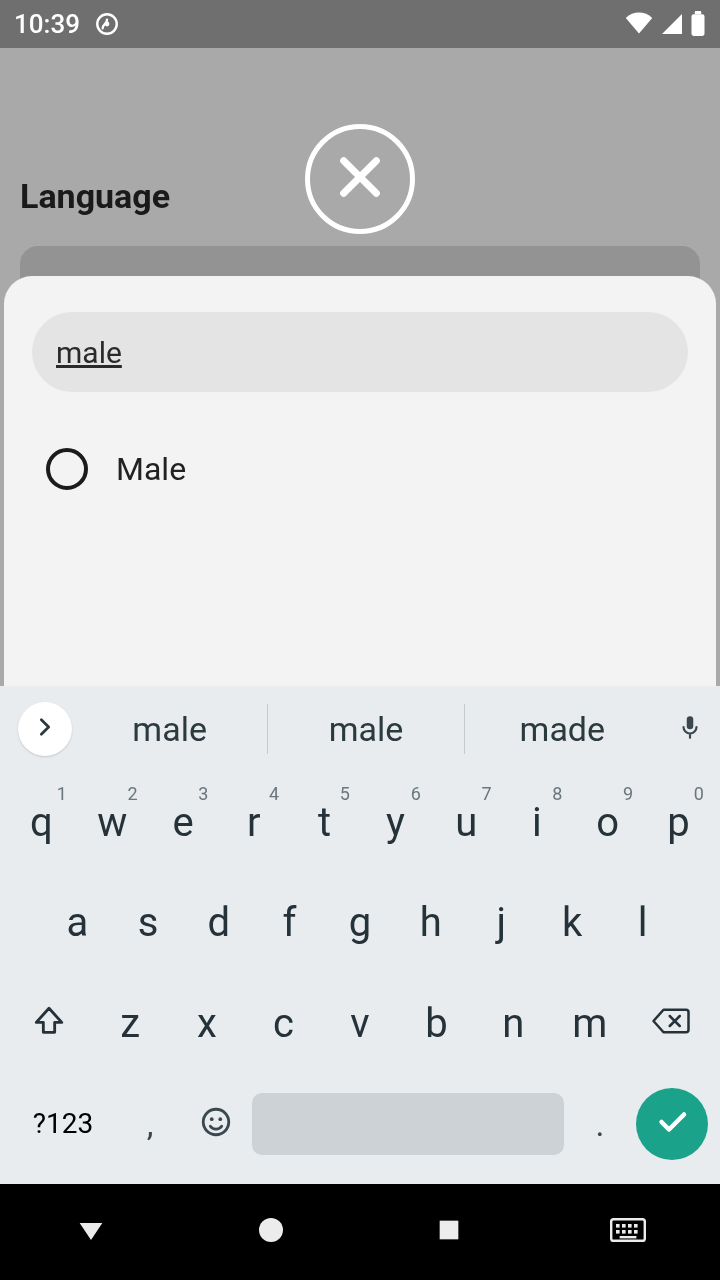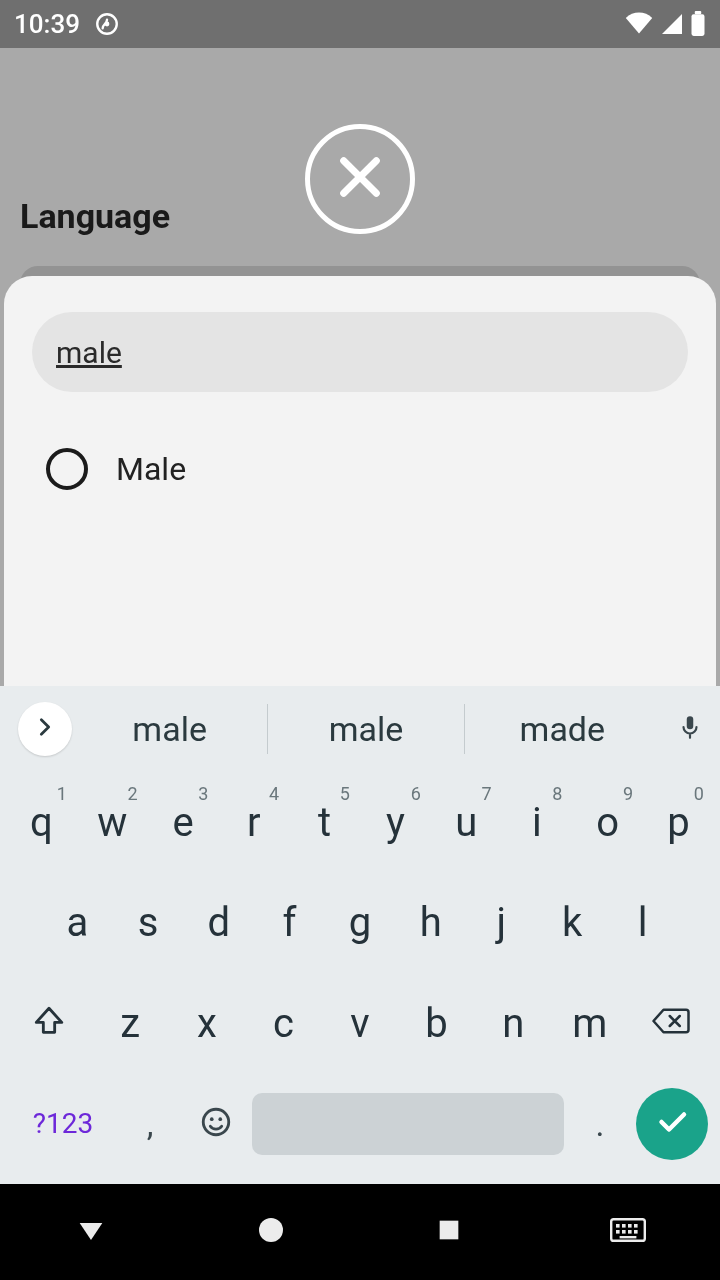--- a/index.html
+++ b/index.html
@@ -6,21 +6,21 @@
   html, body { width: 720px; height: 1280px; overflow: hidden; background: #000; }
   .screen { width: 720px; height: 1280px; position: relative; background: #a9a9a9; }
 
   
   .status-bar { height: 48px; background: #6f6f6f; display: flex; align-items: center; justify-content: space-between; padding: 0 14px; color: #fff; font-size: 26px; font-weight: 500; }
   .status-left { display: flex; align-items: center; gap: 14px; }
   .status-right { display: flex; align-items: center; gap: 6px; }
   .status-icon svg { display: block; }
 
   
-  .bg-content { position: absolute; top: 48px; left: 0; right: 0; padding: 4px 20px; margin-top: 28px; }
+  .bg-content { position: absolute; top: 48px; left: 0; right: 0; padding: 12px 20px; }
   .bg-title { font-size: 34px; font-weight: 700; color: #1a1a1a; margin-top: 116px; }
   .bg-card { margin-top: 30px; background: #939393; border-radius: 18px; height: 70px; display: flex; gap: 14px; padding: 32px 36px 0 36px; }
   .bg-pill { width: 120px; height: 18px; border-radius: 10px; background: #c8c500; }
   .bg-pill2 { width: 100px; height: 18px; border-radius: 10px; background: #c8c500; }
 
   
   .close-btn { position: absolute; top: 124px; left: 50%; transform: translateX(-50%); width: 110px; height: 110px; border: 5px solid #fff; border-radius: 50%; display: flex; align-items: center; justify-content: center; }
   .close-btn svg { width: 56px; height: 56px; }
 
   
@@ -44,21 +44,21 @@
   .sugg:last-child { border-right: none; }
   .mic { width: 60px; display: flex; align-items: center; justify-content: center; }
   .key-rows { flex: 1; display: flex; flex-direction: column; justify-content: space-around; padding: 0 6px 10px 6px; }
   .key-row { display: flex; justify-content: space-between; }
   .key-row.r2 { padding: 0 36px; }
   .key-row.r3 { padding: 0 0; }
   .key { flex: 1; height: 86px; display: flex; align-items: center; justify-content: center; font-size: 40px; color: #25323a; position: relative; }
   .key .num { position: absolute; top: 4px; right: 10px; font-size: 18px; color: #6a777c; }
   .key-shift, .key-back { width: 86px; flex: none; display: flex; align-items: center; justify-content: center; }
   .key-bottom { display: flex; align-items: center; height: 86px; gap: 6px; padding: 0 6px; }
-  .k123 { width: 102px; font-size: 28px; color: #6d28d9; display: flex; align-items: center; justify-content: center; }
+  .k123 { width: 102px; font-size: 28px; color: #000000; display: flex; align-items: center; justify-content: center; }
   .kcomma, .kdot { width: 60px; font-size: 34px; color: #3a474d; display: flex; align-items: center; justify-content: center; }
   .kemoji { width: 60px; display: flex; align-items: center; justify-content: center; }
   .kspace { flex: 1; height: 62px; background: #ccd2d5; border-radius: 10px; }
   .kenter { width: 72px; height: 72px; border-radius: 50%; background: #1aa38a; display: flex; align-items: center; justify-content: center; }
 
   
   .nav-bar { position: absolute; left: 0; right: 0; bottom: 0; height: 96px; background: #000; display: flex; align-items: center; justify-content: space-around; }
   .nav-bar svg { fill: #ececec; }
 </style>
 </head>

